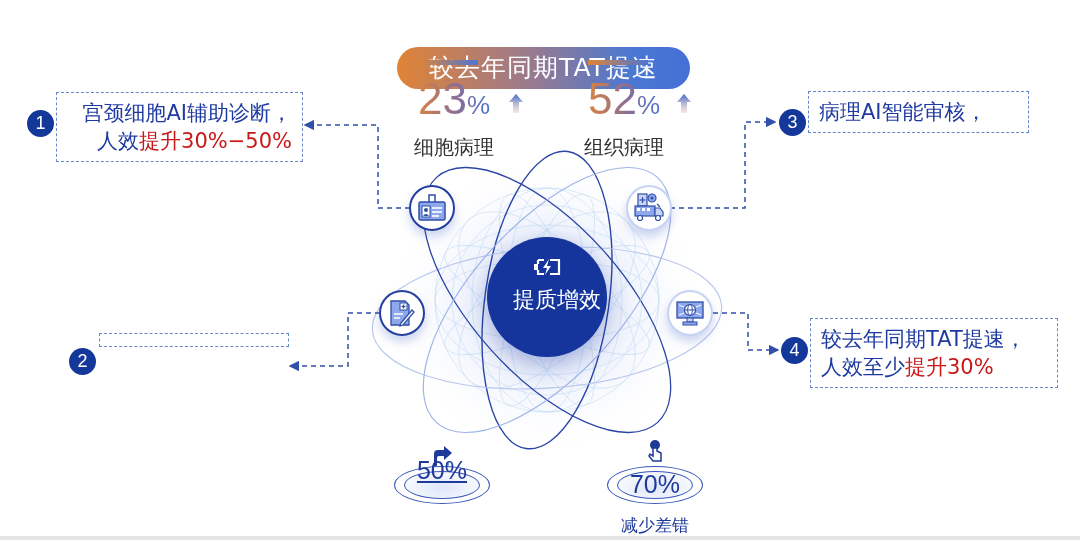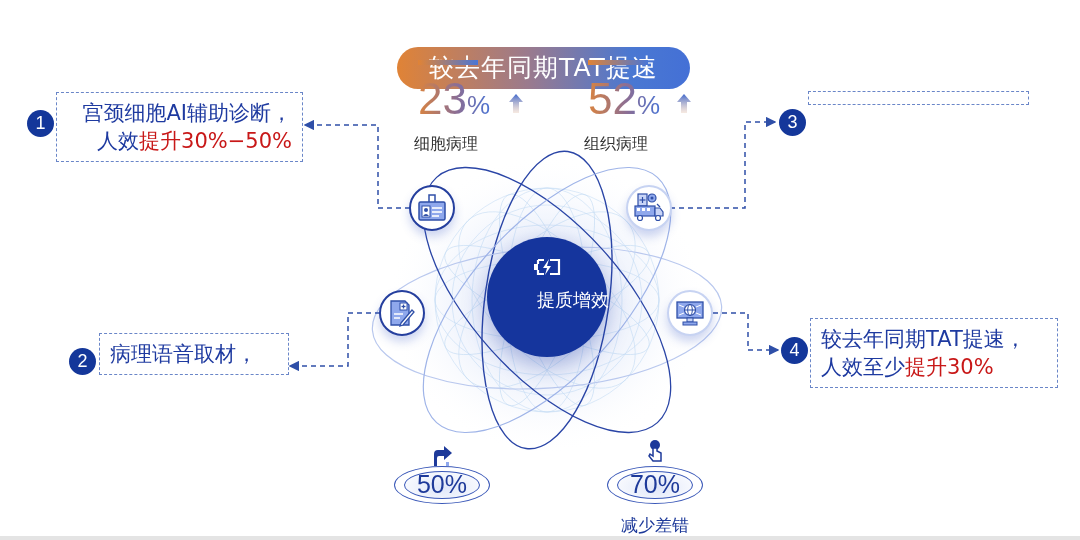--- a/index.html
+++ b/index.html
@@ -15,21 +15,21 @@
 
   .stat { position: absolute; }
   .stat .bar { position: absolute; left: 0; top: 0; width: 60px; height: 5px;
     background: linear-gradient(90deg, #e08336, #4a76d6); }
   .stat .num { position: absolute; left: 0; top: 14px; font-size: 44px; line-height: 50px;
     font-family: "Liberation Sans", sans-serif; font-weight: 300;
     background: linear-gradient(90deg, #d98340 0%, #8a6e96 55%, #4a72d2 100%);
     -webkit-background-clip: text; background-clip: text; color: transparent; white-space: nowrap; text-align: center; }
   .stat .num .pct { font-size: 26px; }
   .stat .arrow { position: absolute; top: 32px; width: 16px; height: 22px; }
-  .stat .label { position: absolute; left: -4px; top: 74px; font-size: 16px; color: #333; white-space: nowrap; }
+  .stat .label { position: absolute; left: -4px; top: 74px; font-size: 20px; color: #333; white-space: nowrap; }
 
   .callout {
     position: absolute; border: 1.5px dashed #6a86c8; background: #fff;
     padding: 6px 10px; font-size: 21px; line-height: 28px; color: #1e3aa0; white-space: nowrap;
   }
   .callout .hl { color: #c81818; }
   .badge {
     position: absolute; width: 27px; height: 27px; border-radius: 50%;
     background: #14379a; color: #fff; font-size: 18px; line-height: 27px; text-align: center;
     font-family: "Liberation Sans", sans-serif;
@@ -44,21 +44,21 @@
   }
   .node.dark { border: 2px solid #253f9e; }
   .node.light { border: 2px solid #c7d3f2; }
 
   .core {
     position: absolute; left: 487px; top: 237px; width: 120px; height: 120px; border-radius: 50%;
     background: #15359d; box-shadow: 0 8px 24px rgba(20,50,160,0.35);
     color: #fff; text-align: center;
   }
   .core .core-icon { position: absolute; left: 45px; top: 20px; width: 30px; height: 20px; }
-  .core .core-label { position: absolute; left: 16px; width: 140px; top: 46px; font-size: 18px; line-height: 34px; }
+  .core .core-label { position: absolute; left: 0; width: 140px; top: 46px; font-size: 22px; line-height: 34px; }
 
   .metric { position: absolute; text-align: center; }
   .metric .ring {
     position: absolute; left: 0; width: 96px; height: 38px; border-radius: 50%;
     border: 1.5px solid #3a58b8;
   }
   .metric .ring-inner {
     position: absolute; left: 10px; top: 5px; width: 76px; height: 28px; border-radius: 50%;
     border: 1.5px solid #3a58b8;
     background: radial-gradient(ellipse at 50% 60%, #dfe6f9 0%, #f3f6fd 60%, #ffffff 100%);
@@ -222,41 +222,41 @@
 </div>
 
 <div class="badge" style="left:27px; top:110px;">1</div>
 <div class="callout" style="left:56px; top:92px; width:247px;text-align:right;">
   <div>宫颈细胞AI辅助诊断，</div>
   <div><span>人效</span><span class="hl">提升30%−50%</span></div>
 </div>
 
 <div class="badge" style="left:69px; top:348px;">2</div>
 <div class="callout" style="left:99px; top:333px; width:190px;">
-  <div>病理语音取材，</div>
 </div>
 
 <div class="badge" style="left:779px; top:109px;">3</div>
 <div class="callout" style="left:808px; top:91px; width:221px;">
+  <div>病理AI智能审核，</div>
 </div>
 
 <div class="badge" style="left:781px; top:337px;">4</div>
 <div class="callout" style="left:810px; top:318px; width:248px;">
   <div>较去年同期TAT提速，</div>
   <div><span>人效至少</span><span class="hl">提升30%</span></div>
 </div>
 
 <div class="metric" style="left:394px; top:444px; width:96px; height:94px;">
   <svg class="micon" style="left:36px; top:0px;" viewBox="0 0 24 24">
     <path d="M4 22 L4 10 Q4 6 8 6 L14 6 L14 2 L22 9 L14 16 L14 12 L9 12 Q7 12 7 14 L7 22 Z" fill="#1e3a9a"></path>
     <rect x="16" y="18" width="3" height="4" fill="#8fa8ec"></rect>
   </svg>
   <div class="ring" style="top:22px;"></div>
   <div class="ring-inner" style="top:27px;"></div>
-  <div class="value" style="top:25px;">50%</div>
+  <div class="value" style="top:11px;text-decoration:underline;">50%</div>
   <div class="mlabel" style="top:70px;margin-top:30px;">提升人效</div>
 </div>
 
 <div class="metric" style="left:607px; top:444px; width:96px; height:94px;">
   <svg class="micon" style="left:36px; top:-6px;" viewBox="0 0 24 24">
     <circle cx="12" cy="7" r="5" fill="#1e3a9a"></circle>
     <path d="M10 10 L10 18 L7 16 L6 18 L10 23 L18 23 L18 15 L14 13 L14 10 Z" fill="#fff" stroke="#1e3a9a" stroke-width="1.5"></path>
   </svg>
   <div class="ring" style="top:22px;"></div>
   <div class="ring-inner" style="top:27px;"></div>

